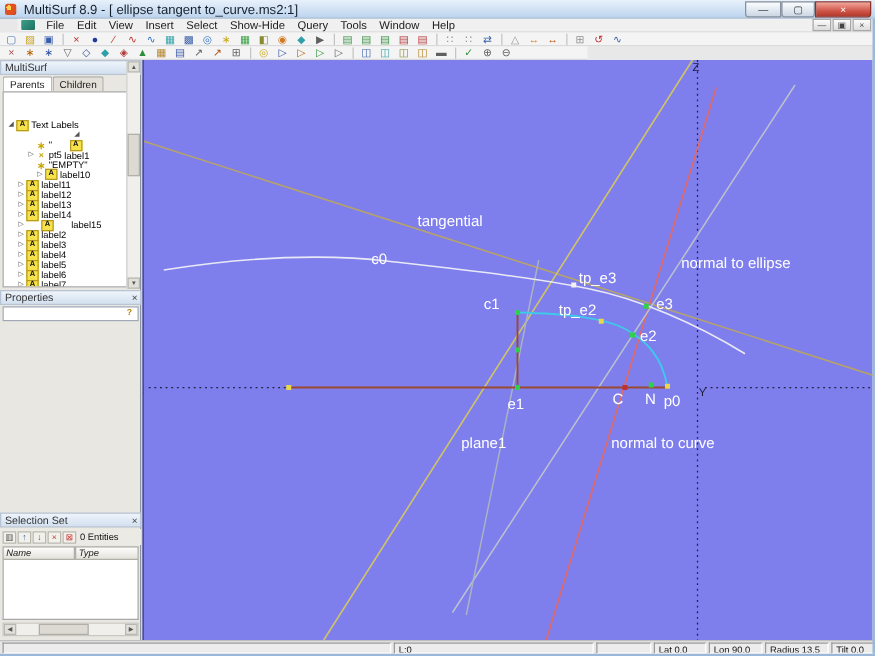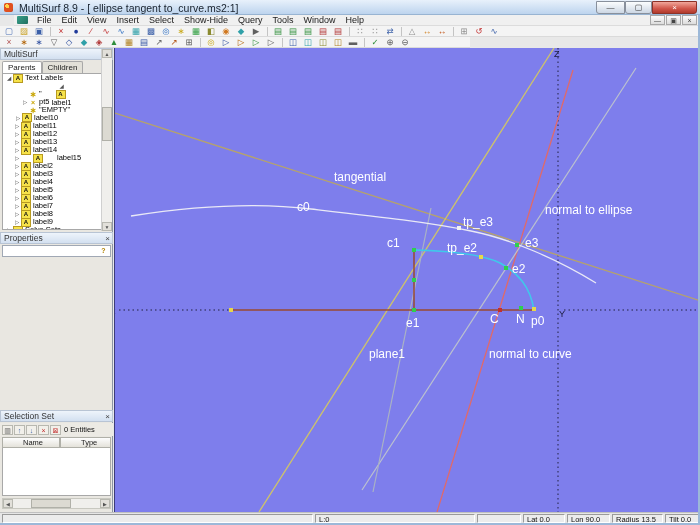--- a/index.html
+++ b/index.html
@@ -47,21 +47,21 @@
   .sarr{position:absolute;left:0;width:10px;height:9px;background:#e2e0da;border:1px solid #b8b8b0;box-sizing:border-box;font-size:5px;text-align:center;line-height:8px;color:#555;}
   #tree-thumb{position:absolute;left:0;top:58px;width:10px;height:34px;background:#dcdad2;border:1px solid #b0b0a8;box-sizing:border-box;}
   #properties{position:absolute;left:0;top:184px;width:113px;height:150px;}
   #prop-field{position:absolute;left:2px;top:13px;width:109px;height:12px;background:#fff;border:1px solid #a0a8b4;box-sizing:border-box;}
   #prop-help{position:absolute;right:1px;top:1px;width:11px;height:8px;text-align:center;font-size:7px;line-height:8px;color:#b08000;font-weight:bold;}
   #selection{position:absolute;left:0;top:362px;width:113px;height:102px;}
   #sel-toolbar{position:absolute;left:0;top:13px;width:113px;height:13px;background:#eceae4;display:flex;align-items:center;padding-left:2px;box-sizing:border-box;}
   .selbtn{width:11px;height:10px;border:1px solid #b8b8b0;background:#f2f0ea;font-size:7px;line-height:9px;text-align:center;margin-right:1px;box-sizing:border-box;flex:none;}
   #sel-count{font-size:7.5px;color:#111;margin-left:2px;}
   #sel-headers{position:absolute;left:2px;top:27px;width:109px;height:11px;display:flex;}
-  .colhdr{font-size:7.5px;line-height:10px;color:#222;background:linear-gradient(#fdfdfd,#e4e2da);border:1px solid #b0b0a8;box-sizing:border-box;padding-left:20px;}
+  .colhdr{font-size:7.5px;line-height:10px;color:#222;background:linear-gradient(#fdfdfd,#e4e2da);border:1px solid #b0b0a8;box-sizing:border-box;padding-left:2px;font-style:italic;}
   #sel-list{position:absolute;left:2px;top:38px;width:109px;height:48px;background:#fff;border:1px solid #a8a8a8;border-top:none;box-sizing:border-box;}
   #sel-hscroll{position:absolute;left:2px;top:88px;width:109px;height:11px;background:#f0efec;border:1px solid #c8c8c0;box-sizing:border-box;}
   .harr{position:absolute;top:0;width:10px;height:9px;background:#e2e0da;border:1px solid #b8b8b0;box-sizing:border-box;font-size:5px;text-align:center;line-height:8px;color:#555;}
   #sel-hthumb{position:absolute;left:28px;top:0;width:40px;height:9px;background:#dcdad2;border:1px solid #b0b0a8;box-sizing:border-box;}
   
   #viewport{position:absolute;left:114px;top:48px;width:584px;height:464px;background:#7e7eec;border-left:1px solid #3c3c78;box-sizing:border-box;}
   #scene{position:absolute;left:0;top:0;}
   
   #frame-right{position:absolute;right:0;top:15px;width:2px;height:508px;background:#9cb8d8;}
   #frame-bottom{position:absolute;left:0;top:523px;width:700px;height:2px;background:#9cb8d8;}
@@ -180,21 +180,21 @@
     <div id="entities">
       <div class="panel-title">
         <span>MultiSurf</span>
         <span class="panel-close">×</span>
       </div>
       <div id="ent-tabs">
         <span class="tab active">Parents</span>
         <span class="tab">Children</span>
       </div>
       <div id="tree">
-          <div class="tree-row" style="padding-left: 2px;">
+          <div class="tree-row" style="padding-left: 2px; margin-top: 22px;">
             <span class="tw">◢</span>
             <span class="ticon A">A</span>
             <span>Text Labels</span>
           </div>
           <div class="tree-row" style="padding-left: 10px; flex-direction: column;">
             <span class="tw">◢</span>
             <span class="ticon A">A</span>
             <span>label1</span>
           </div>
           <div class="tree-row" style="padding-left: 18px;">
@@ -205,21 +205,21 @@
           <div class="tree-row" style="padding-left: 18px;">
             <span class="tw">▷</span>
             <span class="ticon point">×</span>
             <span>pt5</span>
           </div>
           <div class="tree-row" style="padding-left: 18px;">
             <span class="tw"></span>
             <span class="ticon star">∗</span>
             <span>"EMPTY"</span>
           </div>
-          <div class="tree-row" style="padding-left: 11px; align-items: flex-end;">
+          <div class="tree-row" style="padding-left: 25px; align-items: flex-end;">
             <span class="tw">▷</span>
             <span class="ticon A">A</span>
             <span>label10</span>
           </div>
           <div class="tree-row" style="padding-left: 10px;">
             <span class="tw">▷</span>
             <span class="ticon A">A</span>
             <span>label11</span>
           </div>
           <div class="tree-row" style="padding-left: 10px;">

